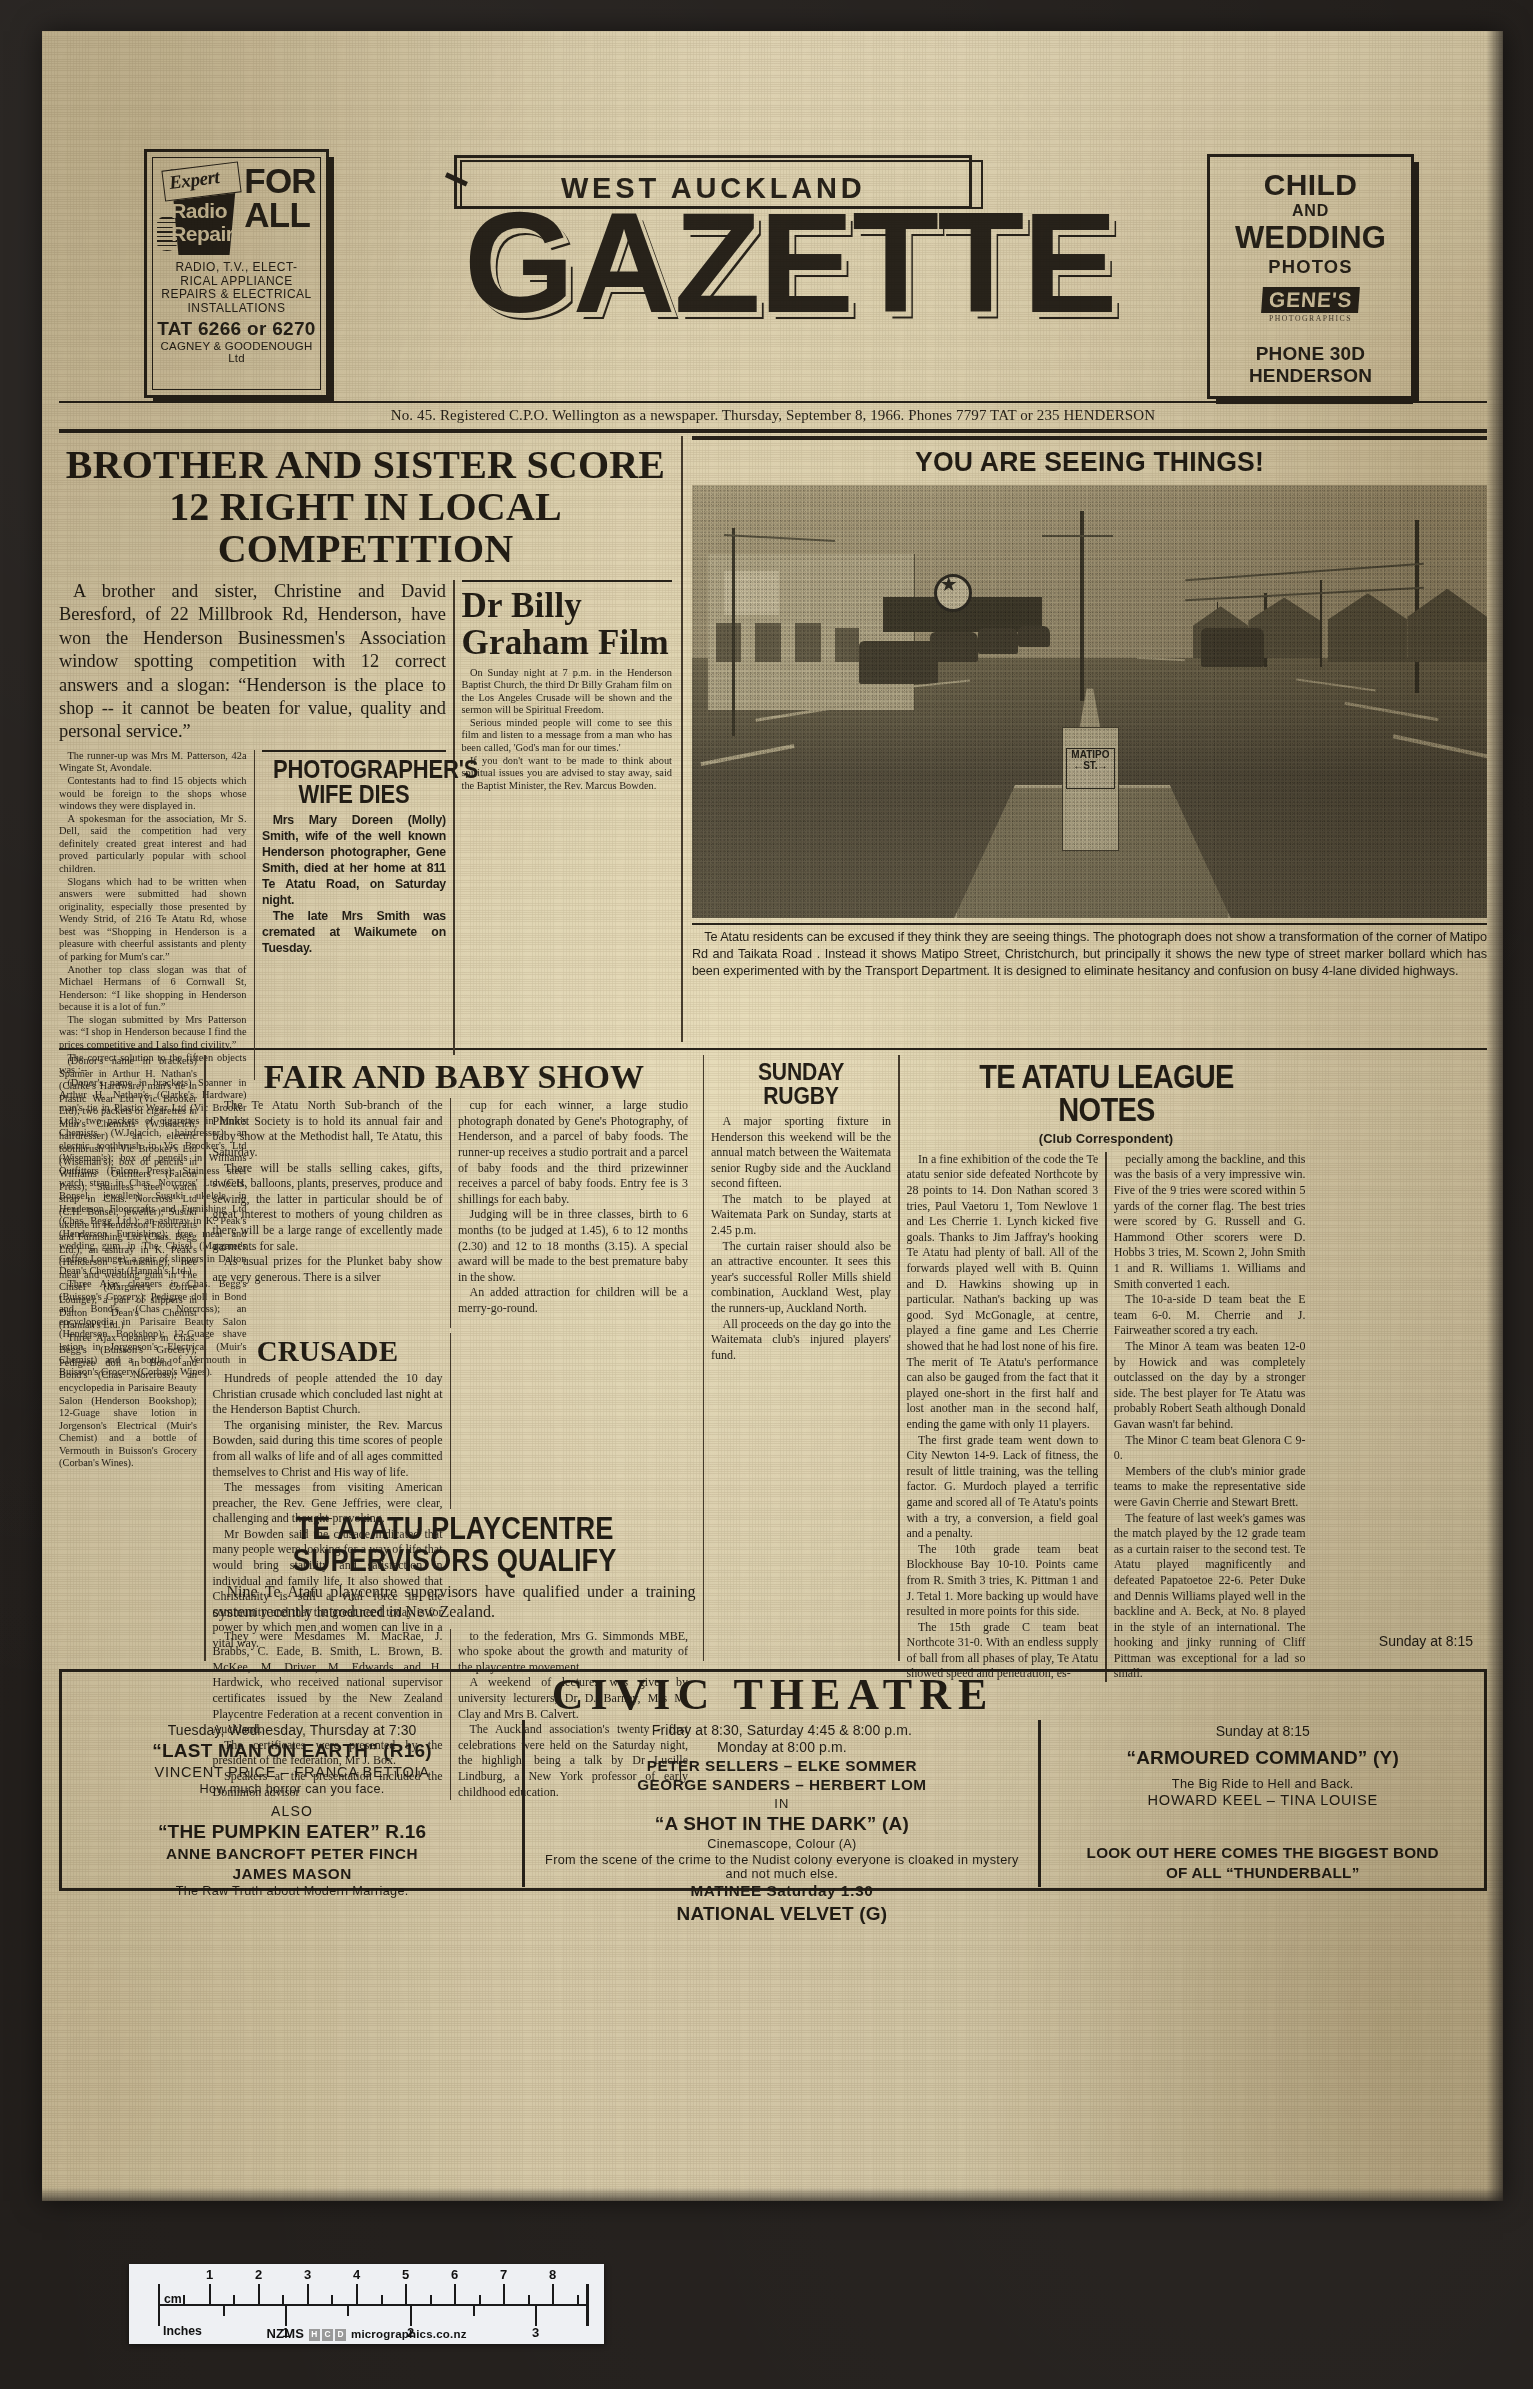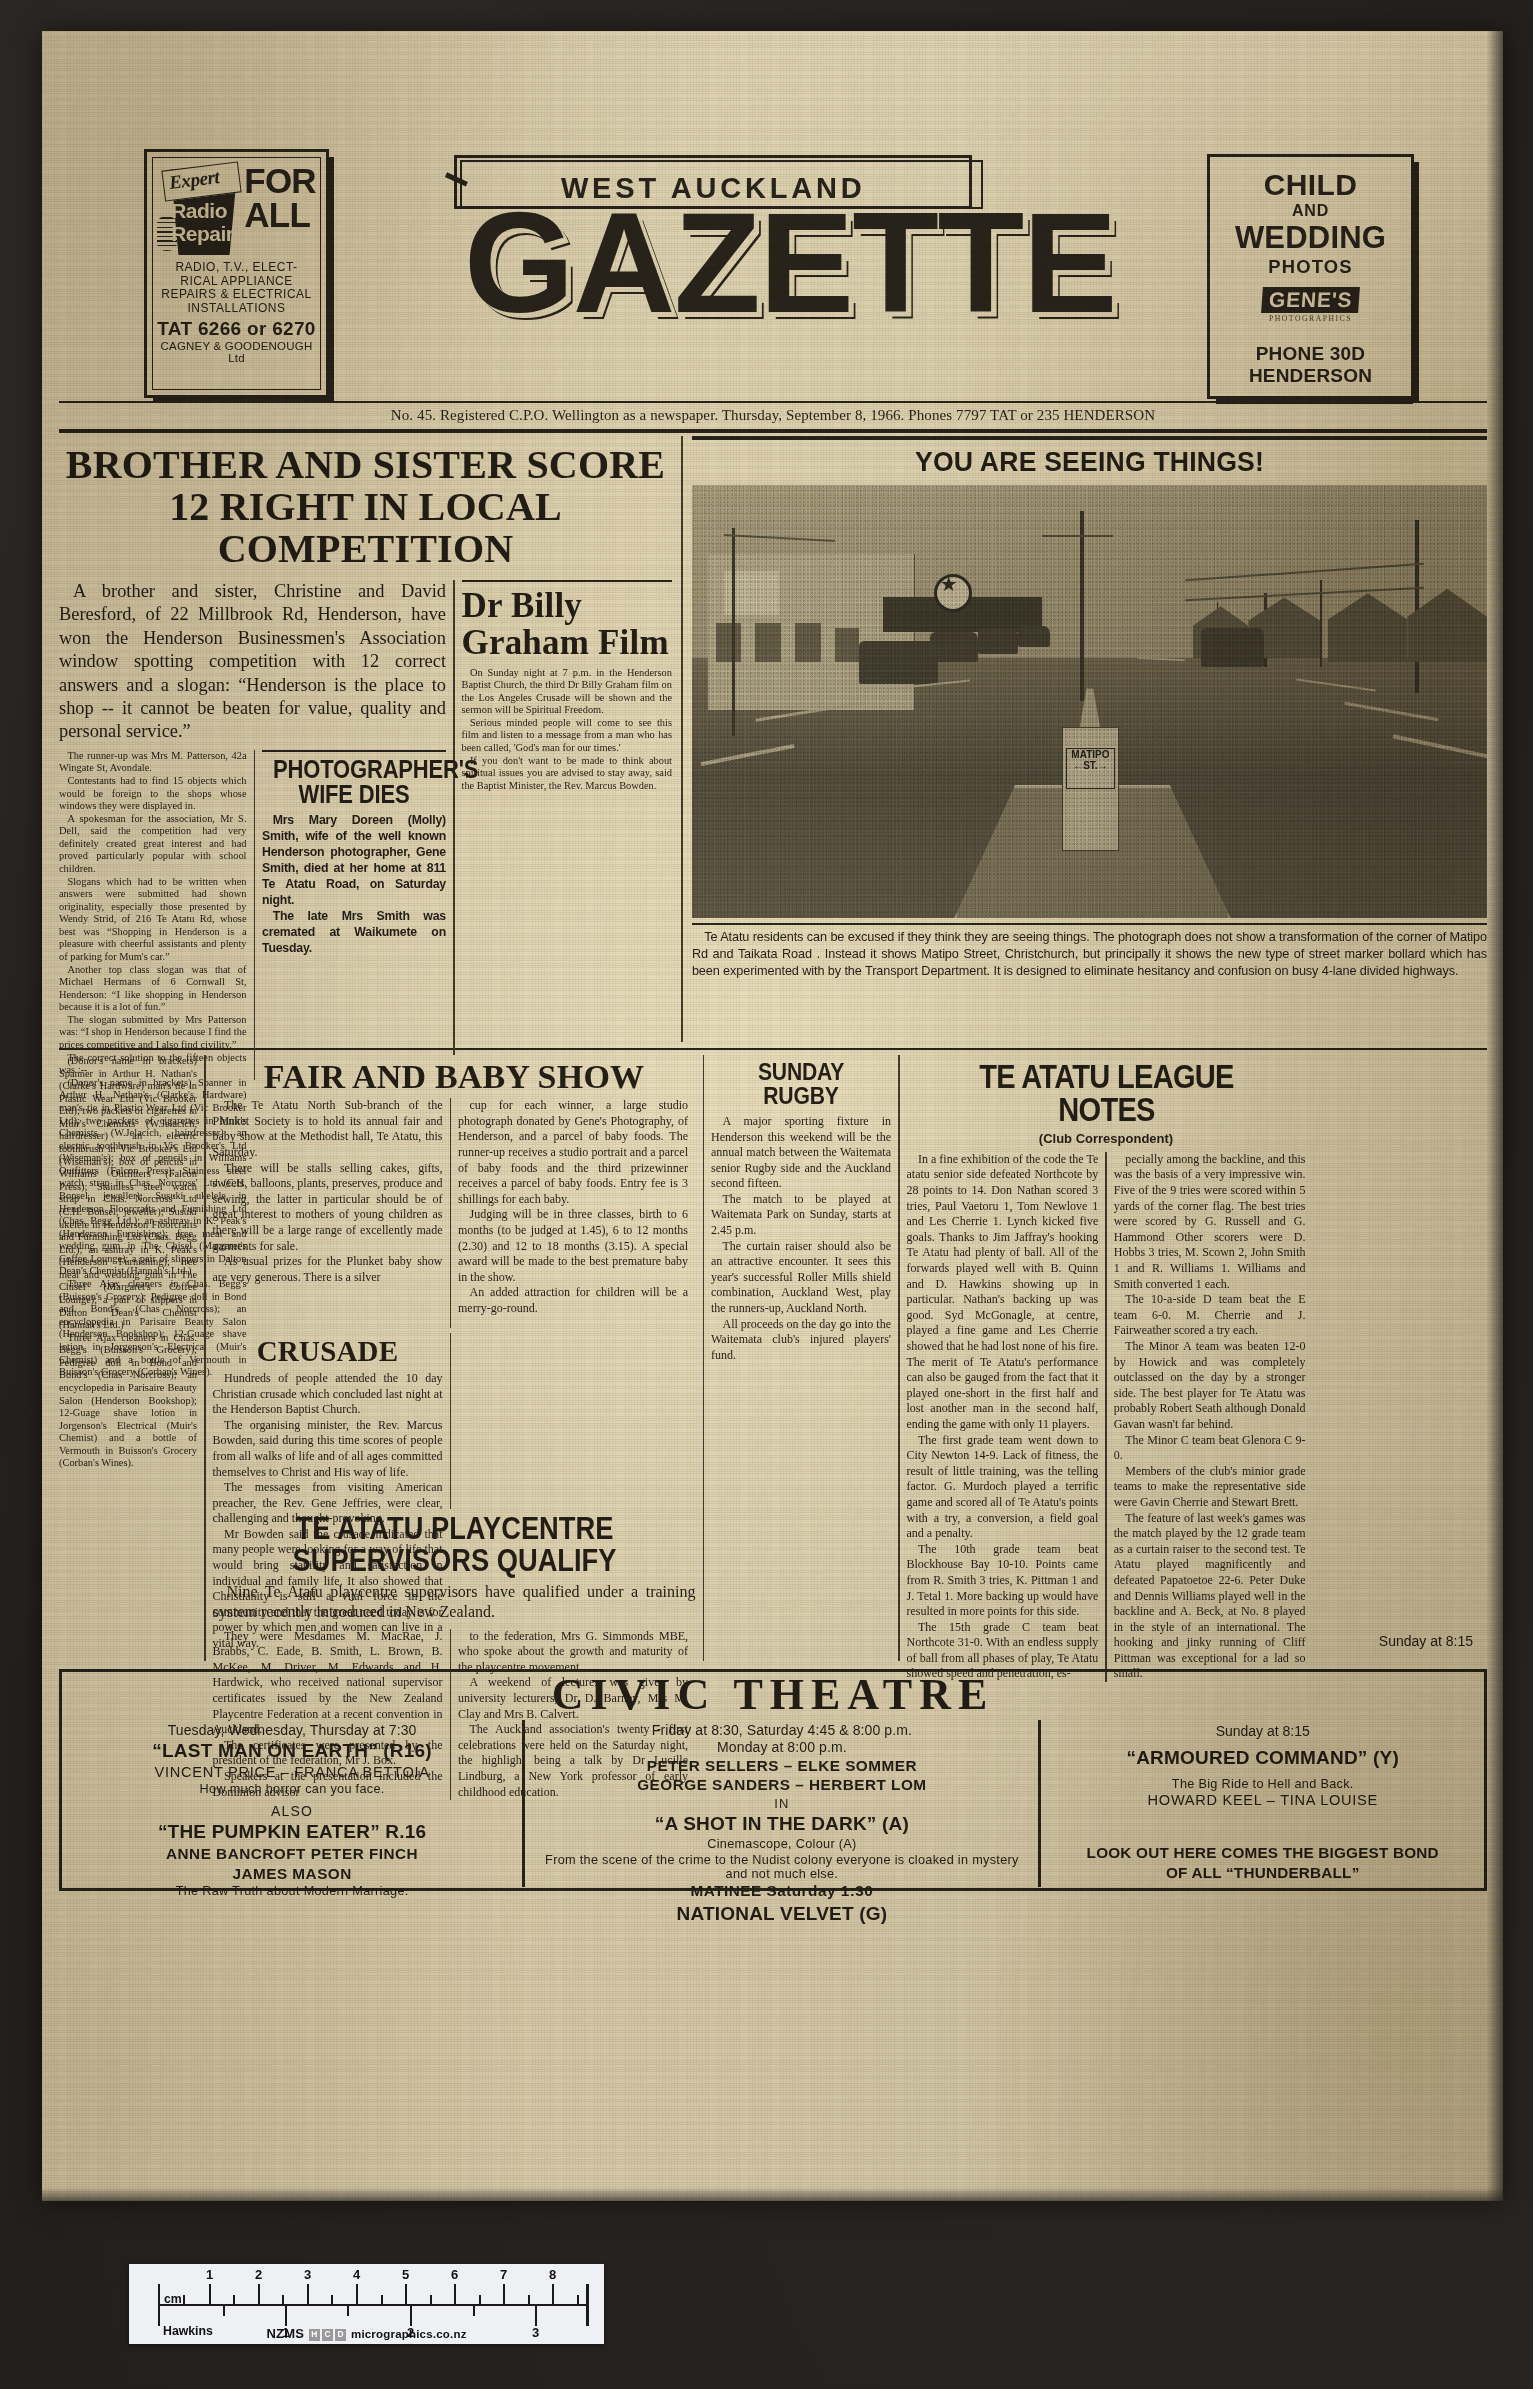--- a/index.html
+++ b/index.html
@@ -569,21 +569,21 @@
   <div class="tick in-min" style="left:218px;"></div>
   <div class="tick in-maj" style="left:281px;"></div>
   <div class="tick in-min" style="left:344px;"></div>
   <div class="tick in-maj" style="left:406px;"></div>
 
   <div class="rl-num bot" style="left:153px;">1</div>
   <div class="rl-num bot" style="left:278px;">2</div>
   <div class="rl-num bot" style="left:403px;">3</div>
 
   <div class="rl-lbl" style="left:35px;top:28px;">cm</div>
-  <div class="rl-lbl" style="left:34px;top:60px;">Hawkins</div>
+  <div class="rl-lbl" style="left:34px;top:60px;">Inches</div>
 
   <div class="rl-brand">
     <span>NZMS</span>
     <span class="sq">H</span><span class="sq">C</span><span class="sq">D</span>
     <span class="dom">micrographics.co.nz</span>
   </div>
 </div>
 
 
 </body></html>

